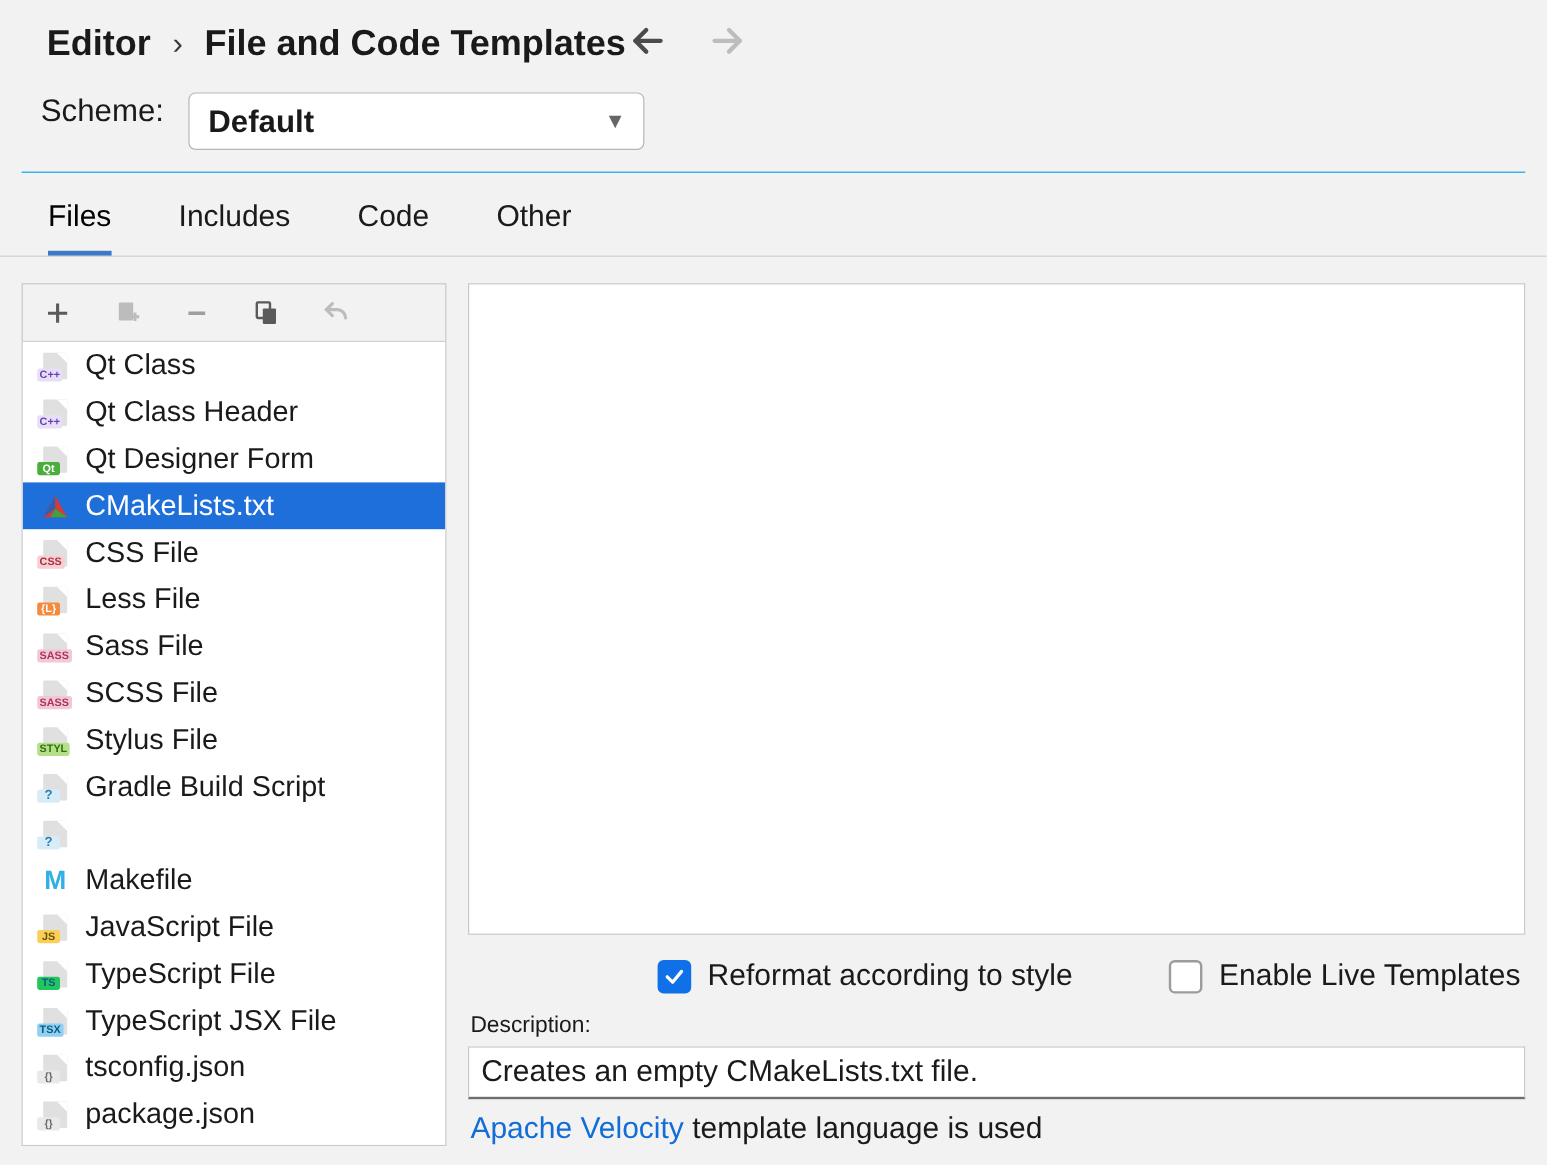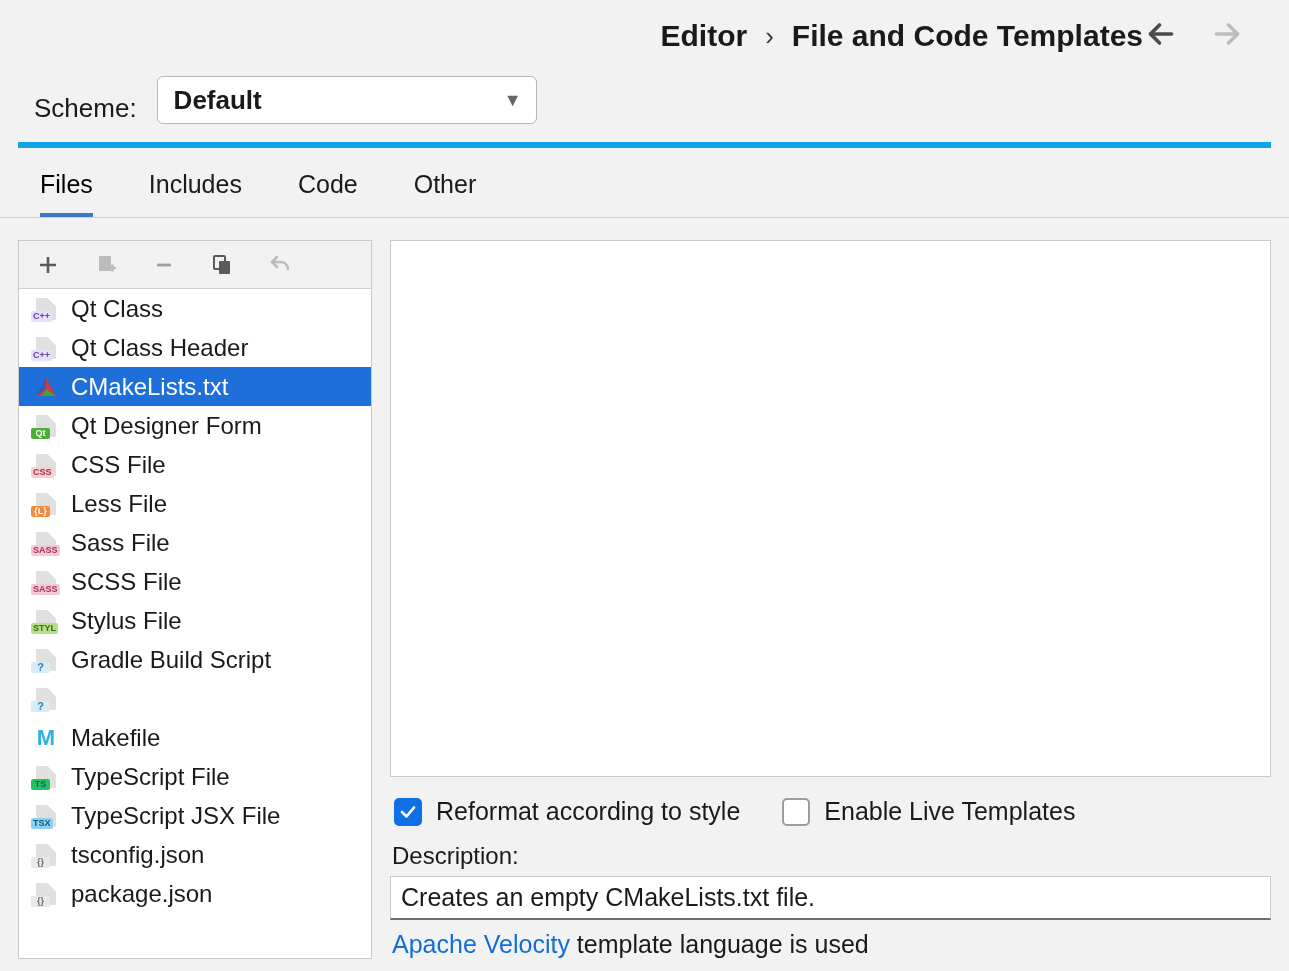--- a/index.html
+++ b/index.html
@@ -9,39 +9,39 @@
     background: #f2f2f2;
     font-family: -apple-system, "Helvetica Neue", Arial, sans-serif;
     color: #1a1a1a;
     overflow: hidden;
   }
 
   
   .header {
     display: flex;
     align-items: center;
-    justify-content: flex-end;
+    justify-content: flex-start;
     padding: 16px 26px 14px 39px;
   }
   .crumbs {
     display: flex;
     align-items: center;
     gap: 18px;
     font-size: 30px;
     font-weight: 700;
   }
   .crumbs .sep { color:#3b3b3b; font-weight:400; font-size:26px; }
   .nav-arrows { display:flex; gap:30px; padding-right:18px;}
   .nav-arrows svg { width:36px; height:36px; }
 
   
   .scheme-row {
-    display:flex; align-items:flex-end; gap:20px;
+    display:flex; align-items:flex-start; gap:20px;
     padding: 6px 16px 18px 16px;
-    border-bottom: 6px solid #0ea5e9;
+    border-bottom: 1px solid #0ea5e9;
     margin: 0 18px;
   }
   .scheme-row label { font-size:26px; }
   .scheme-select {
     display:flex; align-items:center; justify-content:space-between;
     width: 380px; height:48px;
     border:1px solid #b7b7b7; border-radius:6px;
     background:#fff;
     padding: 0 14px 0 16px;
     font-size:26px; font-weight:700;
@@ -111,29 +111,29 @@
     line-height:11px; min-width:19px; text-align:center;
     font-family:Arial,sans-serif;
   }
   
   
   .right{ flex:1; display:flex; flex-direction:column; min-width:0;}
   .editor{
     border:1px solid #c9c9c9;background:#fff;
     flex:1; min-height:100px;
   }
-  .opts{ display:flex; gap:42px; padding:20px 4px 10px 4px; font-size:25px;}
+  .opts{ display:flex; gap:80px; padding:20px 4px 10px 4px; font-size:25px;justify-content:flex-end;}
   .chk{ display:flex; align-items:center; gap:14px;}
   .chk .box{
     width:28px;height:28px;border:2px solid #9c9c9c;border-radius:5px;background:#fff;
     display:flex;align-items:center;justify-content:center;
   }
   .chk.checked .box{ background:#1070e8;border-color:#1070e8;}
   .chk.checked .box svg{stroke:#fff;}
-  .desc-label{ font-size:24px; padding:6px 2px 6px 2px;}
+  .desc-label{ font-size:19px; padding:6px 2px 6px 2px;}
   .desc{
     border:1px solid #c9c9c9; border-bottom:2px solid #6e6e6e;
     background:#fff; padding:6px 10px; font-size:25px;
   }
   .hint{ font-size:25px;padding:10px 2px 0 2px;}
   .hint a{color:#126ed6;text-decoration:none;margin-top:31px;}
 </style>
 </head>
 <body>
 
@@ -214,40 +214,40 @@
           </span>
           <span>Qt Class</span>
         </div>
         <div class="item">
           <span class="ficon">
             <span class="page"></span>
             <span class="tag" style="background:#e7dff5;color:#6a3fb3;">C++</span>
           </span>
           <span>Qt Class Header</span>
         </div>
+        <div class="item">
+          <span class="ficon">
+            <span class="page"></span>
+            <span class="tag" style="background:#4cae3a;color:#ffffff;">Qt</span>
+          </span>
+          <span>Qt Designer Form</span>
+        </div>
         <div class="item selected">
           <span class="ficon">
             <svg width="26" height="24" viewBox="0 0 24 24">
               <polygon points="12,3 22,21 2,21" fill="#d23b3b"></polygon>
               <polygon points="12,3 12,14 2,21" fill="#2f5fb3"></polygon>
               <polygon points="12,14 22,21 8,21" fill="#3fa23f"></polygon>
             </svg>
           </span>
           <span>CMakeLists.txt</span>
         </div>
         <div class="item">
           <span class="ficon">
             <span class="page"></span>
-            <span class="tag" style="background:#4cae3a;color:#ffffff;">Qt</span>
-          </span>
-          <span>Qt Designer Form</span>
-        </div>
-        <div class="item">
-          <span class="ficon">
-            <span class="page"></span>
             <span class="tag" style="background:#f5cfd4;color:#a6303f;">CSS</span>
           </span>
           <span>CSS File</span>
         </div>
         <div class="item">
           <span class="ficon">
             <span class="page"></span>
             <span class="tag" style="background:#f58a3c;color:#ffffff;">{L}</span>
           </span>
           <span>Less File</span>
@@ -284,20 +284,27 @@
           <span class="ficon">
             <span class="page"></span>
             <span class="tag" style="background:#d8ecf7;color:#2a7eb1;font-size:11px;">?</span>
           </span>
         </div>
         <div class="item">
           <span class="ficon">
             <span style="font-size:22px;font-weight:800;color:#32b0e6;">M</span>
           </span>
           <span>Makefile</span>
+        </div>
+        <div class="item">
+          <span class="ficon">
+            <span class="page"></span>
+            <span class="tag" style="background:#f9cf5a;color:#6b5200;">JS</span>
+          </span>
+          <span>JavaScript File</span>
         </div>
         <div class="item">
           <span class="ficon">
             <span class="page"></span>
             <span class="tag" style="background:#22c55e;color:#0a5a86;">TS</span>
           </span>
           <span>TypeScript File</span>
         </div>
         <div class="item">
           <span class="ficon">

